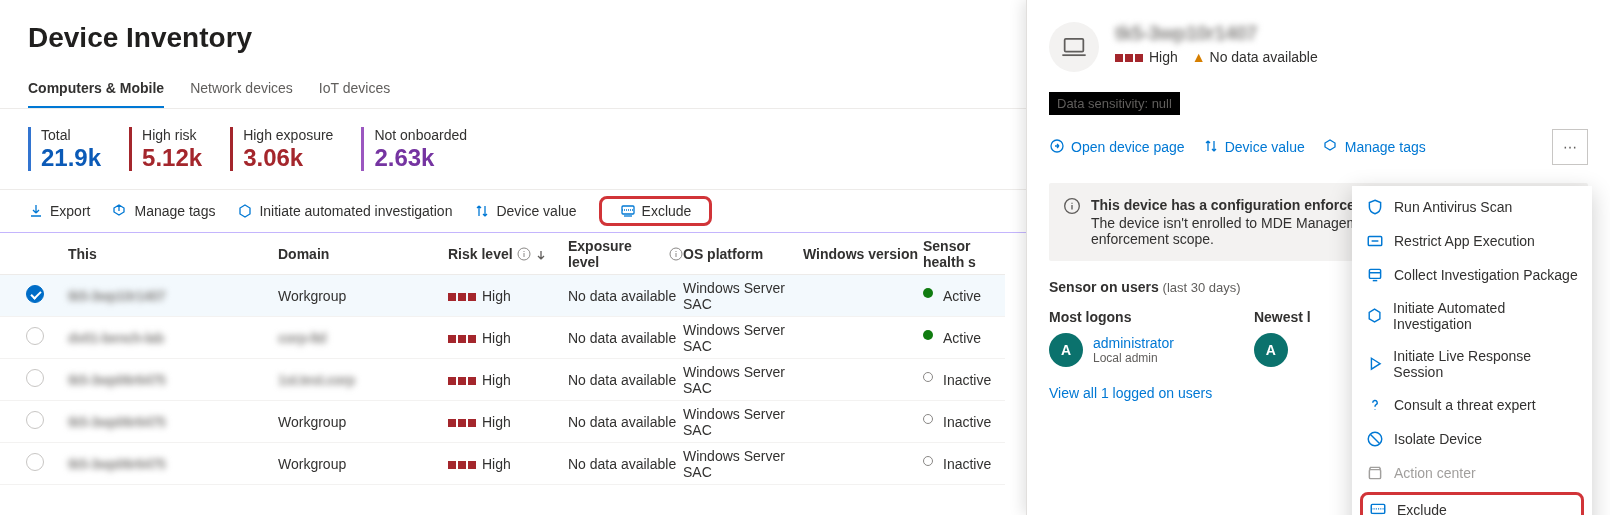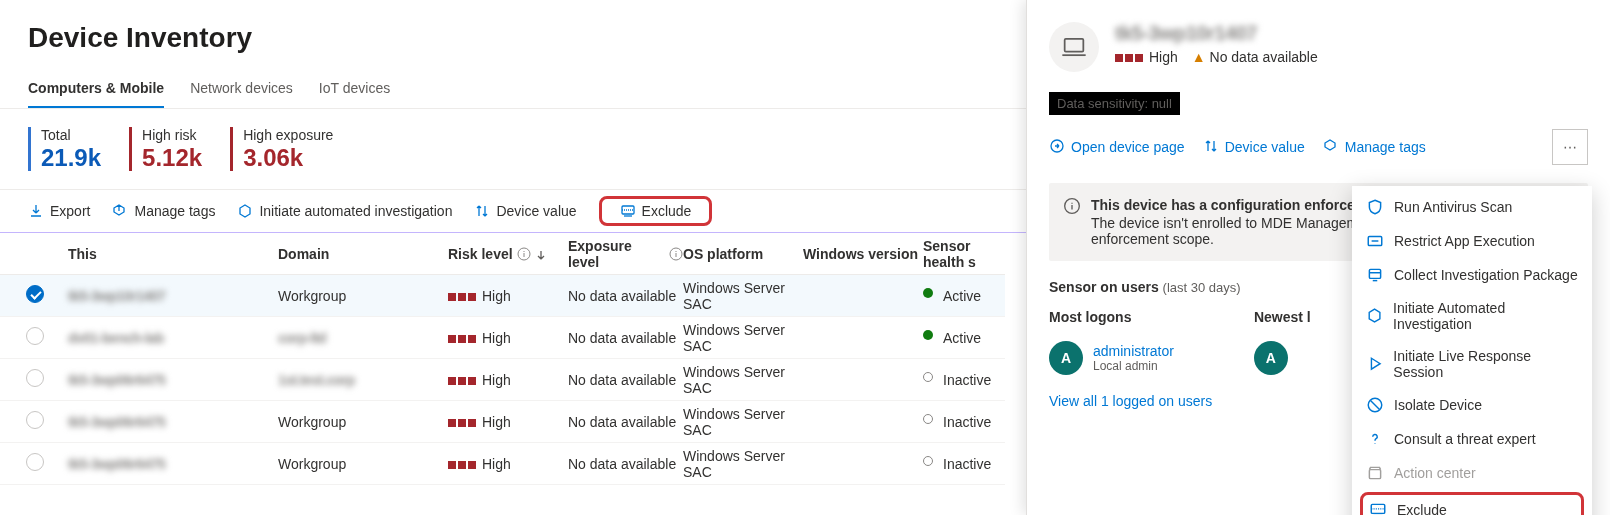--- a/index.html
+++ b/index.html
@@ -87,21 +87,21 @@
     margin: 8px 22px 0 22px; background:#f3f2f1; display:flex; gap:10px; padding:14px 14px; color:#323130;
     border-radius:2px;
   }
   .sp-banner .binfo { width:18px; flex-shrink:0; color:#605e5c;}
   .sp-banner b { font-weight:600; display:block; margin-bottom:2px;}
   .sp-banner a { color:#0078d4; text-decoration:none; }
   .sp-section { padding: 18px 22px 0 22px; }
   .sp-section-title { font-weight:600; display:inline; }
   .sp-section-sub { color:#605e5c; font-size:13px; }
   .sp-cols { display:flex; gap:80px; padding: 14px 22px 0 22px; }
-  .sp-col h4 { font-weight:600; font-size:14px; margin-bottom:16px;}
+  .sp-col h4 { font-weight:600; font-size:14px; margin-bottom:8px;}
   .sp-user { display:flex; gap:10px; align-items:center; }
   .sp-avatar { width:34px; height:34px; border-radius:50%; background:#0b726d; color:#fff; display:flex; align-items:center; justify-content:center; font-weight:600;}
   .sp-user a { color:#0078d4; text-decoration:none; display:block; font-size:14px;}
   .sp-user span { color:#605e5c; font-size:12px; display:block;}
   .sp-link { color:#0078d4; text-decoration:none; display:block; padding: 18px 22px; font-size:14px;}
   
   .dropdown {
     position:absolute; right:18px; top:186px; width:240px;
     background:#fff; box-shadow:0 6px 22px rgba(0,0,0,0.2); z-index:50; padding: 4px 0;
   }
@@ -130,20 +130,24 @@
     <div class="stat-label">Total</div>
     <div class="stat-value">21.9k</div>
   </div>
   <div class="stat red">
     <div class="stat-label">High risk</div>
     <div class="stat-value">5.12k</div>
   </div>
   <div class="stat red">
     <div class="stat-label">High exposure</div>
     <div class="stat-value">3.06k</div>
+  </div>
+  <div class="stat purple">
+    <div class="stat-label">Not onboarded</div>
+    <div class="stat-value">2.63k</div>
   </div>
 </div>
 
 <div class="toolbar">
   <div class="tool-btn">
     <span class="icn">
         <svg viewBox="0 0 16 16" fill="none" stroke="currentColor" stroke-width="1.3">
           <path d="M8 2v8m0 0l-3-3m3 3l3-3M3 13h10"></path>
         </svg>
       </span>
@@ -422,33 +426,33 @@
       <span class="dicn">
         <svg viewBox="0 0 16 16" fill="none" stroke="currentColor" stroke-width="1.3">
           <path d="M5 3l8 5-8 5z"></path>
         </svg>
       </span>
       <span>Initiate Live Response Session</span>
     </div>
     <div class="dd-item">
       <span class="dicn">
         <svg viewBox="0 0 16 16" fill="none" stroke="currentColor" stroke-width="1.3">
+          <path d="M6 6a2 2 0 113 1.7c-.7.4-1 .8-1 1.8M8 12v.5"></path>
+        </svg>
+      </span>
+      <span>Consult a threat expert</span>
+    </div>
+    <div class="dd-item">
+      <span class="dicn">
+        <svg viewBox="0 0 16 16" fill="none" stroke="currentColor" stroke-width="1.3">
           <circle cx="8" cy="8" r="6"></circle>
           <path d="M4 4l8 8"></path>
         </svg>
       </span>
       <span>Isolate Device</span>
-    </div>
-    <div class="dd-item">
-      <span class="dicn">
-        <svg viewBox="0 0 16 16" fill="none" stroke="currentColor" stroke-width="1.3">
-          <path d="M6 6a2 2 0 113 1.7c-.7.4-1 .8-1 1.8M8 12v.5"></path>
-        </svg>
-      </span>
-      <span>Consult a threat expert</span>
     </div>
     <div class="dd-item disabled">
       <span class="dicn">
         <svg viewBox="0 0 16 16" fill="none" stroke="currentColor" stroke-width="1.3">
           <rect x="3" y="5" width="10" height="8" rx="1"></rect>
           <path d="M3 5l1-2h8l1 2"></path>
         </svg>
       </span>
       <span>Action center</span>
     </div>

